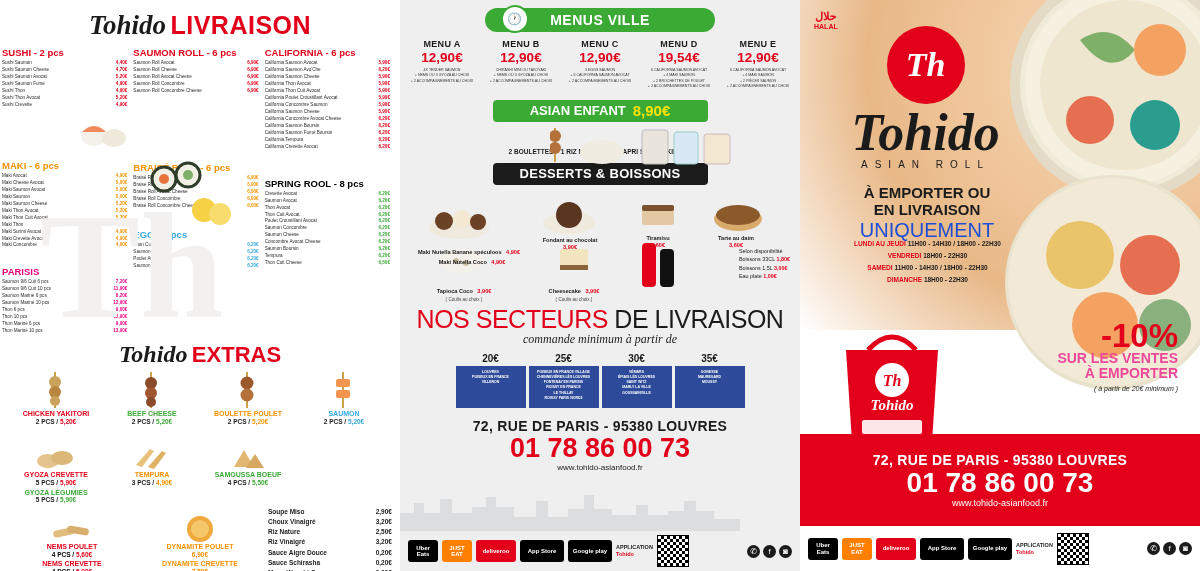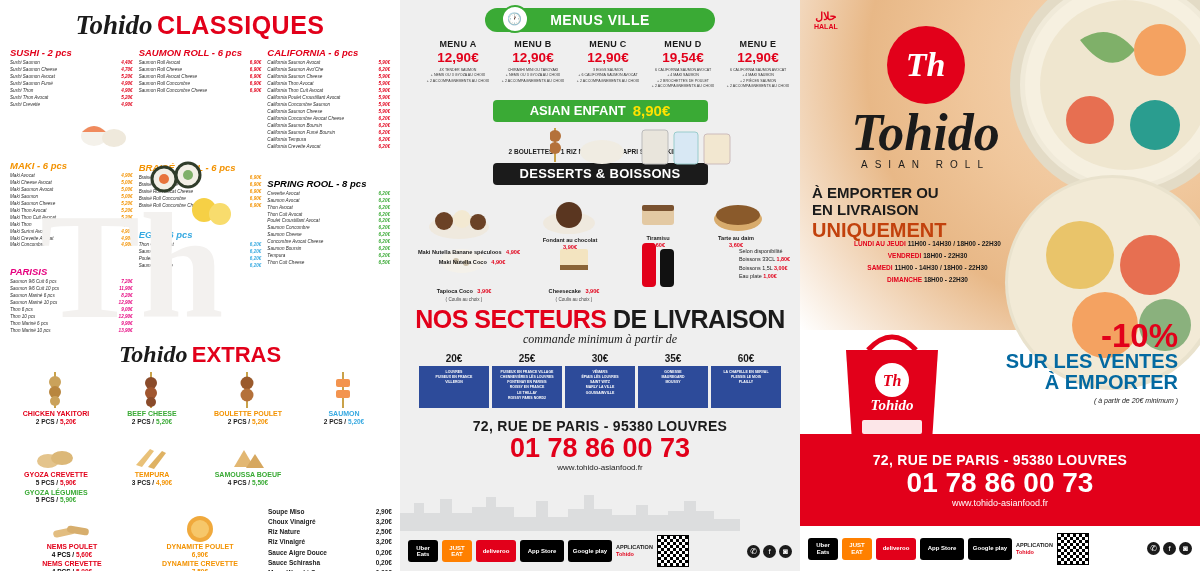--- a/index.html
+++ b/index.html
@@ -12,21 +12,21 @@
 
   
   .panel1 { position: relative; width: 400px; height: 571px; background: #fff; overflow: hidden; }
   .wm { position: absolute; font-family: "Liberation Serif", serif; color: #f3f1ef; font-size: 150px; font-weight: bold; }
 
   .p1-title { text-align: center; padding-top: 10px; }
   .script { font-family: "Liberation Serif", serif; font-style: italic; font-weight: bold; color: #1b1b1b; }
   .p1-title .script { font-size: 27px; }
   .p1-title .red { color: #e2001a; font-weight: bold; font-size: 25px; letter-spacing: .5px; }
 
-  .cols { display: flex; padding: 6px 10px 0 10px; gap: 6px; font-style: italic; }
+  .cols { display: flex; padding: 6px 10px 0 2px; gap: 6px; }
   .col { width: 126px; }
   .sec-h { font-weight: bold; font-size: 9.5px; margin-bottom: 2px; }
   .sec-h.red { color: #e2001a; }
   .sec-h.org { color: #f39200; }
   .sec-h.blu { color: #36a9e1; }
   .sec-h.pnk { color: #e6007e; }
   .items { list-style: none; }
   .items li { display: flex; justify-content: space-between; font-size: 4.6px; line-height: 1.52; color: #2b2b2b; }
   .items li .pr { font-weight: bold; }
   .blk-line { margin-bottom: 5px; }
@@ -55,21 +55,21 @@
 
   
   .panel2 { position: relative; width: 400px; height: 571px; background: #efefef; overflow: hidden; }
   .menus-head {
     margin: 8px auto 0; width: 230px; height: 24px; background: #3aaa35; border-radius: 12px;
     display: flex; align-items: center; justify-content: center; gap: 6px; position: relative;
   }
   .menus-head .lbl { color: #fff; font-weight: bold; font-size: 14px; letter-spacing: .5px; }
   .menus-head .circ { position: absolute; left: 16px; top: -3px; width: 28px; height: 28px; border-radius: 50%;
     background: #fff; border: 2px solid #3aaa35; display:flex; align-items:center; justify-content:center; font-size: 12px;}
-  .menu-cards { display: flex; justify-content: flex-end; gap: 3px; margin-top: 7px; padding: 0 6px; }
+  .menu-cards { display: flex; justify-content: space-between; gap: 3px; margin-top: 7px; padding: 0 6px; }
   .mc { width: 72px; text-align: center; }
   .mc .mt { font-size: 9px; font-weight: bold; color: #1b1b1b; letter-spacing: .3px; }
   .mc .mp { font-size: 13.5px; font-weight: bold; color: #e2001a; margin-top: 1px; }
   .mc .md { font-size: 3.6px; color: #333; line-height: 1.5; margin-top: 3px; }
 
   .enfant { margin: 10px auto 0; width: 215px; height: 22px; background: #3aaa35; border-radius: 4px;
     display: flex; align-items: center; justify-content: center; gap: 7px; }
   .enfant .t { color: #fff; font-weight: bold; font-size: 13px; }
   .enfant .p { color: #ffe200; font-weight: bold; font-size: 15px; }
   .enfant-sub { text-align: center; font-size: 6.5px; font-weight: bold; color: #1b1b1b; margin-top: 26px; }
@@ -80,21 +80,21 @@
 
   .dess-items { position: relative; height: 118px; }
   .di { position: absolute; text-align: center; }
   .di .nm { font-size: 5.6px; font-weight: bold; color: #1b1b1b; line-height: 1.25; }
   .di .pc { font-size: 5.6px; font-weight: bold; color: #e2001a; }
   .di .sub { font-size: 4.6px; color: #444; }
   .dispo { position: absolute; right: 10px; top: 62px; font-size: 5.4px; color: #1b1b1b; line-height: 1.6; }
   .dispo b { font-weight: bold; }
 
   .secteurs { text-align: center; margin-top: 2px; }
-  .secteurs .l1 { font-size: 25px; font-weight: bold; color: #e2001a; letter-spacing: -.5px; }
+  .secteurs .l1 { font-size: 25px; font-weight: normal; color: #e2001a; letter-spacing: -.5px; }
   .secteurs .l1 .dk { color: #1b1b1b; }
   .secteurs .l2 { font-family: "Liberation Serif", serif; font-style: italic; font-size: 12px; color: #1b1b1b; margin-top: -2px; }
 
   .zones { display: flex; justify-content: center; gap: 3px; margin-top: 6px; padding: 0 8px; }
   .zone { width: 70px; }
   .zone .zp { text-align: center; font-size: 10px; font-weight: bold; color: #1b1b1b; margin-bottom: 2px; }
   .zone .zb { background: #2d4b9a; color: #fff; font-size: 3.5px; line-height: 1.5; padding: 4px 3px; height: 42px;
     text-align: center; font-weight: bold; }
 
   .addr { text-align: center; margin-top: 10px; font-size: 14px; font-weight: bold; color: #1b1b1b; letter-spacing: .3px; }
@@ -125,30 +125,30 @@
     radial-gradient(circle at 78% 20%, #f6d7b6 0%, #f0c79c 35%, #e8b887 60%, #ffffff 100%); }
   .bowl { position: absolute; border-radius: 50%; }
   .halal { position: absolute; left: 14px; top: 10px; text-align: center; color: #e2001a; font-size: 7px; font-weight: bold; }
   .logo-wrap { position: absolute; left: 18px; top: 26px; width: 215px; text-align: center; }
   .logo-badge { width: 78px; height: 78px; border-radius: 50%; background: #e2001a; color: #fff;
     display: flex; align-items: center; justify-content: center; margin: 0 auto;
     font-family: "Liberation Serif", serif; font-weight: bold; font-size: 34px; font-style: italic; }
   .logo-name { font-family: "Liberation Serif", serif; font-style: italic; font-weight: bold; font-size: 52px;
     color: #1b1b1b; margin-top: 4px; line-height: .95; }
   .logo-sub { font-size: 10px; letter-spacing: 7px; color: #1b1b1b; margin-top: 2px; }
-  .emporter { position: absolute; left: 12px; top: 185px; width: 230px; }
+  .emporter { position: absolute; left: 12px; top: 185px; width: 230px; text-align: center; }
   .emporter .e1 { font-size: 15px; font-weight: bold; color: #1b1b1b; line-height: 1.12; }
-  .emporter .e2 { font-size: 20px; font-weight: bold; color: #c2410c; line-height: 1.1; }
+  .emporter .e2 { font-size: 20px; font-weight: normal; color: #1d4ed8; line-height: 1.1; }
   .hours { position: absolute; left: 10px; top: 238px; width: 235px; text-align: center; font-size: 6.5px;
     font-weight: bold; color: #1b1b1b; line-height: 1.85; }
   .hours .d { color: #e2001a; }
 
   .promo { position: absolute; left: 178px; top: 320px; width: 200px; text-align: right; }
   .promo .pc1 { font-size: 33px; font-weight: bold; color: #e2001a; line-height: .95; }
-  .promo .pc2 { font-size: 20px; font-weight: bold; color: #0369a1; line-height: 1.05; }
+  .promo .pc2 { font-size: 14px; font-weight: bold; color: #ec4899; line-height: 1.05; }
   .promo .pc3 { font-size: 7px; font-style: italic; color: #1b1b1b; margin-top: 4px; }
   .bag { position: absolute; left: 28px; top: 310px; width: 128px; height: 140px; }
 
   .p3-red { position: absolute; left: 0; bottom: 45px; width: 400px; height: 92px; background: #e2001a;
     display: flex; flex-direction: column; align-items: center; justify-content: center; color: #fff; }
   .p3-red .a { font-size: 14px; font-weight: bold; letter-spacing: .3px; }
   .p3-red .p { font-size: 28px; font-weight: bold; line-height: 1.1; }
   .p3-red .w { font-size: 9px; }
   .p3-foot { position: absolute; left: 0; bottom: 0; width: 400px; height: 45px; display: flex; align-items: center;
     padding: 0 8px; gap: 4px; background: #fff; }
@@ -158,21 +158,21 @@
 </head>
 <body>
 
 <div class="flyer">
 
   <div class="panel1">
     <div class="wm" style="left:40px; top:180px;">Th</div>
 
     <div class="p1-title">
       <span class="script">Tohido</span>
-      <span class="red">CLASSIQUES</span>
+      <span class="red">LIVRAISON</span>
     </div>
 
     <div class="cols">
 
       <div class="col">
         <div class="blk-line">
           <div class="sec-h red">SUSHI - 2 pcs</div>
           <ul class="items">
             <li>
                 <span>Sushi Saumon</span>
@@ -851,26 +851,20 @@
 SAINT WITZ
 MARLY LA VILLE
 GOUSSAINVILLE</div>
       </div>
       <div class="zone">
         <div class="zp">35€</div>
         <div class="zb" style="white-space:pre-line">GONESSE
 MAUREGARD
 MOUSSY</div>
       </div>
-      <div class="zone">
-        <div class="zp">60€</div>
-        <div class="zb" style="white-space:pre-line">LA CHAPELLE EN SERVAL
-PLESSIS LE MOIS
-PLAILLY</div>
-      </div>
     </div>
 
     <div class="addr">72, RUE DE PARIS - 95380 LOUVRES</div>
     <div class="phone">01 78 86 00 73</div>
     <div class="web">www.tohido-asianfood.fr</div>
 
     <svg class="skyline" viewBox="0 0 400 42" preserveAspectRatio="none">
       <path d="M0 42 V24 h14 V14 h10 V24 h16 V10 h12 V24 h20 V18 h14 V8 h10 V18 h18 V28 h22 V12 h12 V28 h20 V20 h16 V6 h10 V20 h18 V26 h24 V16 h12 V26 h20 V22 h16 V12 h12 V22 h18 V30 h26 V42 Z" fill="#9aa0a6"></path>
     </svg>
 

